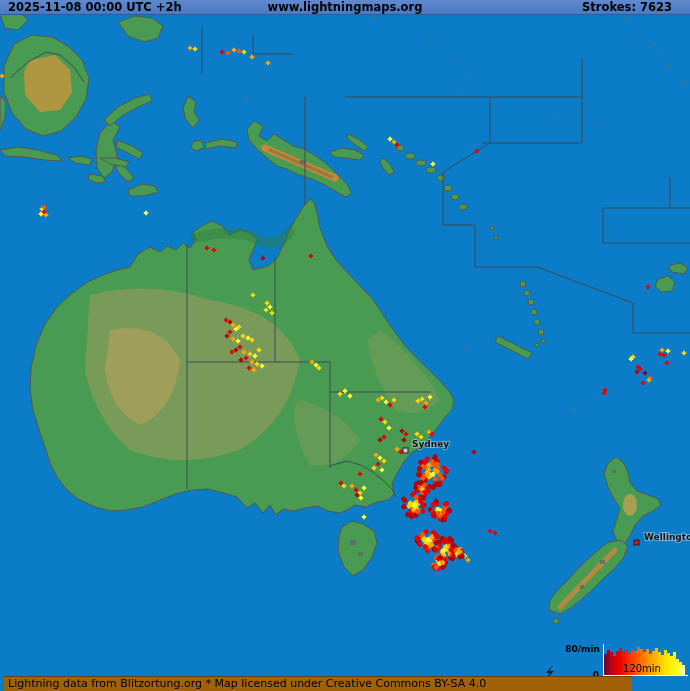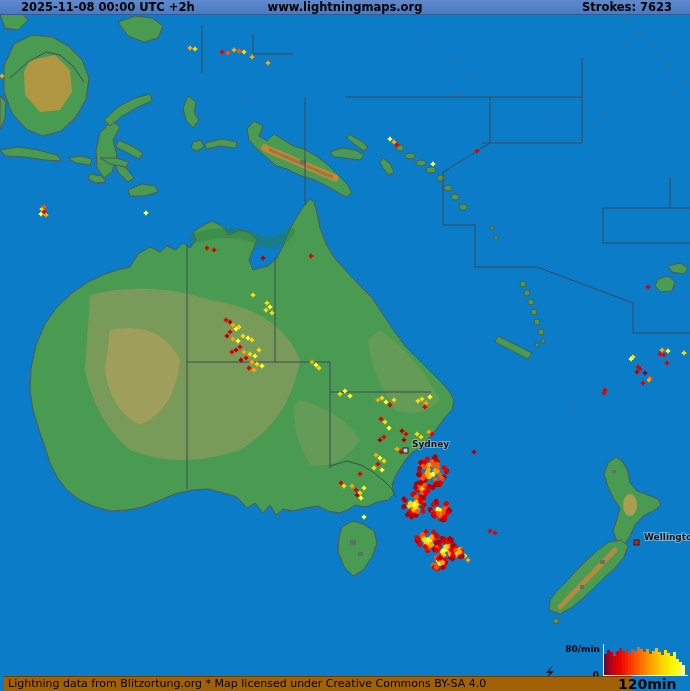--- a/index.html
+++ b/index.html
@@ -8,32 +8,32 @@
     font-family:"DejaVu Sans","Liberation Sans",sans-serif;
     background:#0a7cc8;
   }
   #topbar{
     position:absolute;left:0;top:0;width:690px;height:14px;z-index:5;
     background:linear-gradient(#6089cd,#4a7ac0);
     border-bottom:1px solid #2d5b9b;
     display:flex;align-items:center;justify-content:space-between;
     font-size:11.5px;font-weight:bold;color:#000;line-height:14px;
   }
-  #topbar .left{padding-left:21px;white-space:nowrap;}
+  #topbar .left{padding-left:8px;white-space:nowrap;}
   #topbar .mid{position:absolute;left:0;right:0;text-align:center;}
   #topbar .right{padding-right:18px;white-space:nowrap;z-index:2;}
   #bottombar{
     position:absolute;left:4px;bottom:0;width:628px;height:14px;z-index:5;
     background:#a16207;border-top:1px solid rgba(0,0,0,.35);
     font-size:11px;color:#000;line-height:14px;
   }
   #bottombar .credit{padding-left:4px;white-space:nowrap;}
   #legend-time{
-    position:absolute;left:618px;bottom:0;width:48px;z-index:6;
-    font-size:14px;font-weight:bold;color:#000;text-align:center;line-height:13px;
+    position:absolute;left:618px;bottom:16px;width:48px;z-index:6;
+    font-size:10px;font-weight:normal;color:#000;text-align:center;line-height:13px;
   }
   #map{position:absolute;left:0;top:0;z-index:1;}
   .maplabel{font-size:9px;font-weight:bold;fill:#141414;}
   .legendlabel{font-size:9px;font-weight:bold;fill:#000;}
 </style>
 </head>
 <body>
 
 <div id="topbar">
   <span class="left">2025-11-08 00:00 UTC +2h</span>

